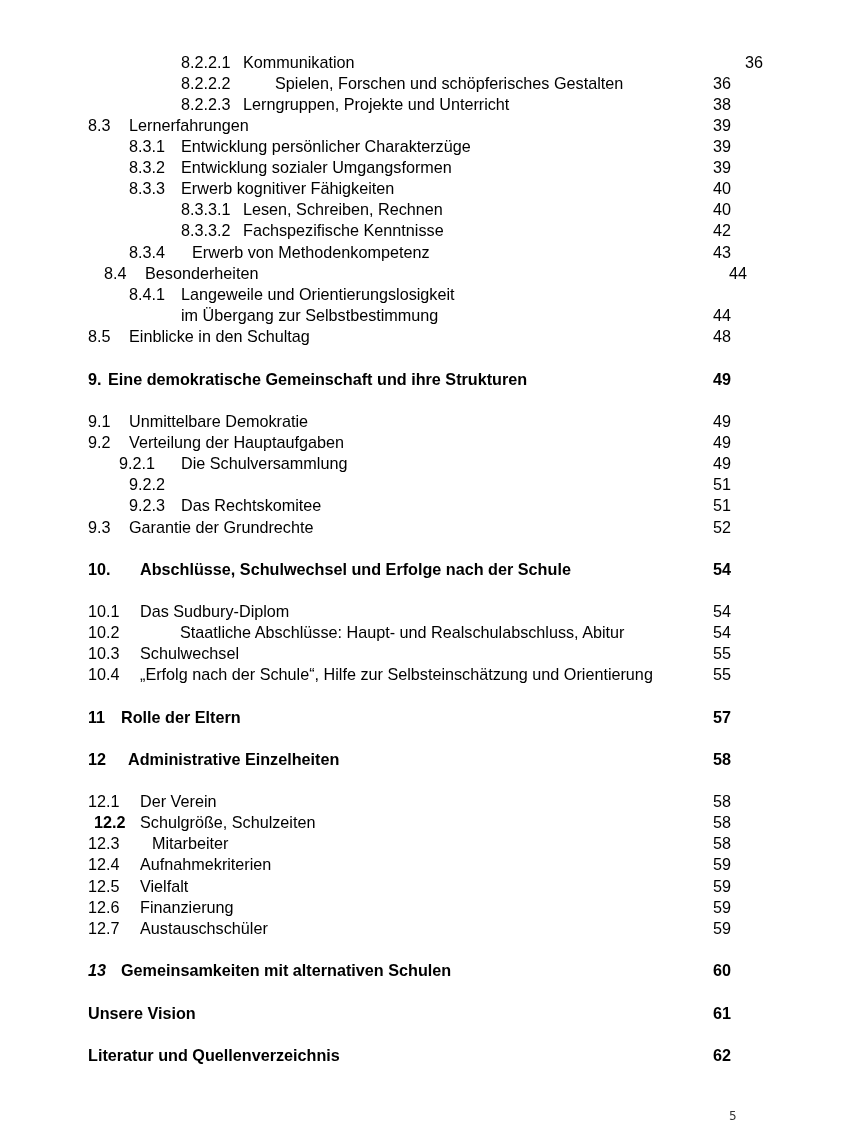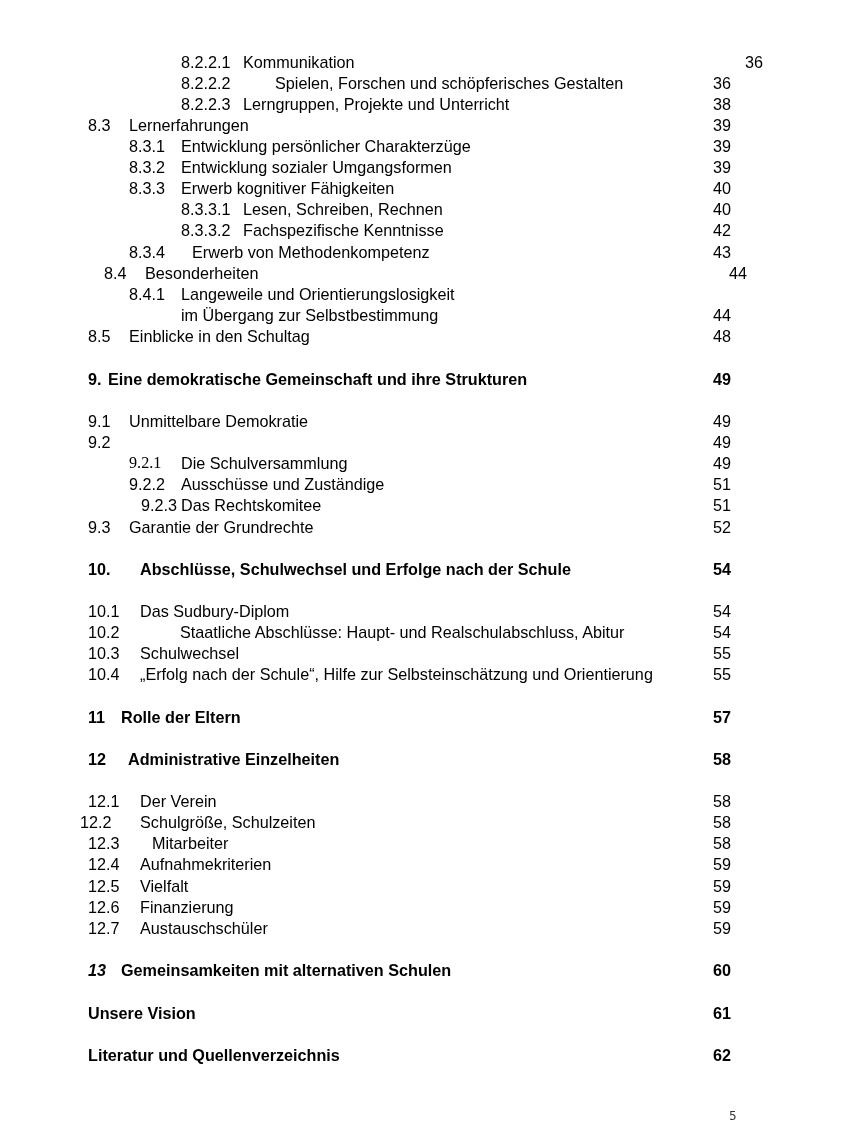--- a/index.html
+++ b/index.html
@@ -100,34 +100,34 @@
       <span class="title" style="left: 108px;">Eine demokratische Gemeinschaft und ihre Strukturen</span>
       <span class="page">49</span>
     </div>
     <div class="row" style="top: 411px;">
       <span class="num" style="left: 88px;">9.1</span>
       <span class="title" style="left: 129px;">Unmittelbare Demokratie</span>
       <span class="page">49</span>
     </div>
     <div class="row" style="top: 432px;">
       <span class="num" style="left: 88px;">9.2</span>
+      <span class="title" style="left: 129px;">Verteilung der Hauptaufgaben</span>
       <span class="page">49</span>
     </div>
     <div class="row" style="top: 453px;">
-      <span class="num" style="left: 129px; font-family: Liberation Serif, serif;">9.2.1</span>
+      <span class="num" style="left: 119px;">9.2.1</span>
       <span class="title" style="left: 181px;">Die Schulversammlung</span>
       <span class="page">49</span>
     </div>
     <div class="row" style="top: 474px;">
       <span class="num" style="left: 129px;">9.2.2</span>
-      <span class="title" style="left: 181px;">Ausschüsse und Zuständige</span>
       <span class="page">51</span>
     </div>
     <div class="row" style="top: 495px;">
-      <span class="num" style="left: 129px; margin-left: 12px;">9.2.3</span>
+      <span class="num" style="left: 129px;">9.2.3</span>
       <span class="title" style="left: 181px;">Das Rechtskomitee</span>
       <span class="page">51</span>
     </div>
     <div class="row" style="top: 517px;">
       <span class="num" style="left: 88px;">9.3</span>
       <span class="title" style="left: 129px;">Garantie der Grundrechte</span>
       <span class="page">52</span>
     </div>
     <div class="row bold" style="top: 559px;">
       <span class="num" style="left: 88px;">10.</span>
@@ -163,21 +163,21 @@
       <span class="num" style="left: 88px;">12</span>
       <span class="title" style="left: 128px;">Administrative Einzelheiten</span>
       <span class="page">58</span>
     </div>
     <div class="row" style="top: 791px;">
       <span class="num" style="left: 88px;">12.1</span>
       <span class="title" style="left: 140px;">Der Verein</span>
       <span class="page">58</span>
     </div>
     <div class="row" style="top: 812px;">
-      <span class="num" style="left: 80px;">12.2</span>
+      <span class="num" style="left: 94px; font-weight: bold;">12.2</span>
       <span class="title" style="left: 140px;">Schulgröße, Schulzeiten</span>
       <span class="page">58</span>
     </div>
     <div class="row" style="top: 833px;">
       <span class="num" style="left: 88px;">12.3</span>
       <span class="title" style="left: 152px;">Mitarbeiter</span>
       <span class="page">58</span>
     </div>
     <div class="row" style="top: 854px;">
       <span class="num" style="left: 88px;">12.4</span>

